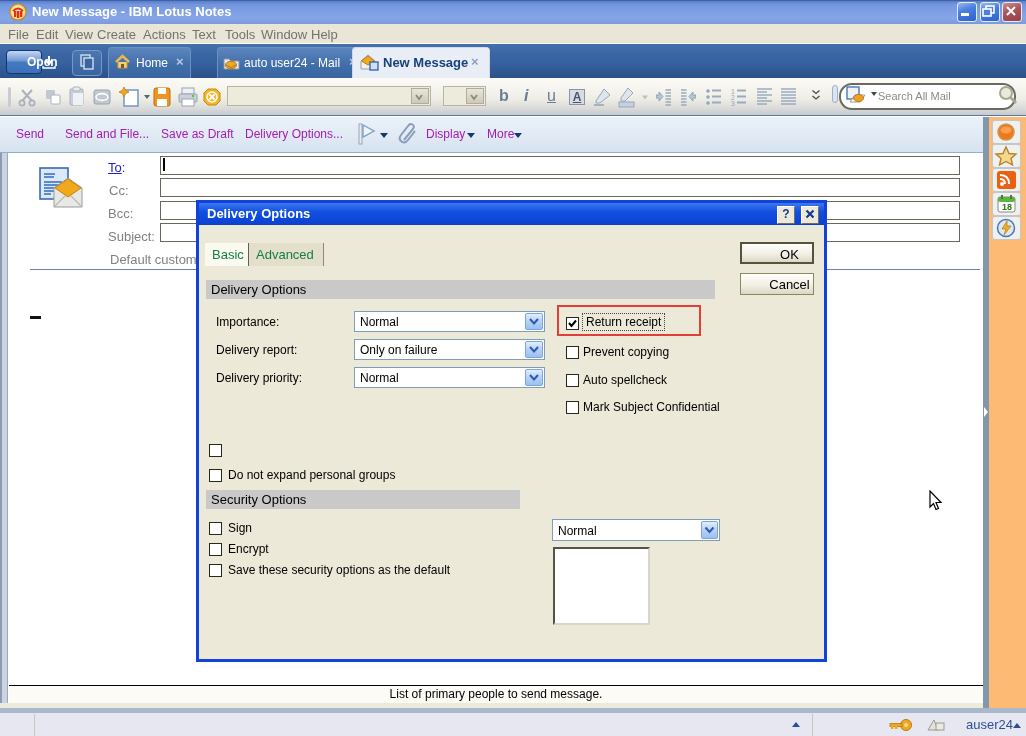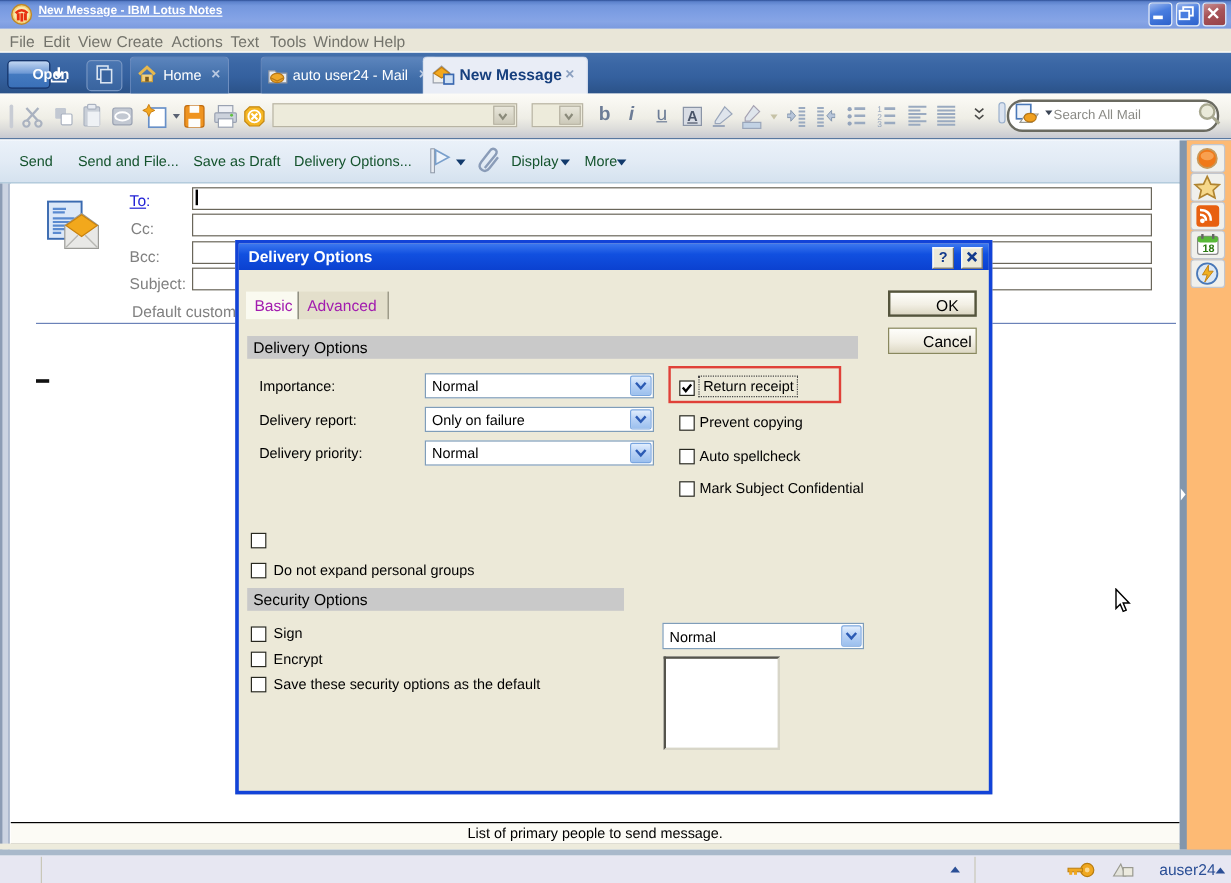--- a/index.html
+++ b/index.html
@@ -2,21 +2,21 @@
 <html><head>
 <meta charset="utf-8">
 <style>
 html,body{margin:0;padding:0;}
 body{width:1026px;height:736px;position:relative;overflow:hidden;
   font-family:"Liberation Sans",sans-serif;background:#fff;}
 .abs{position:absolute;}
 
 #titlebar{left:0;top:0;width:1026px;height:24px;
   background:linear-gradient(180deg,#2d4f96 0%,#5c82cc 6%,#7497dd 20%,#7d9ee3 45%,#87a5e6 75%,#7b9ade 100%);}
-#titletext{left:32px;top:4px;color:#fff;font-size:10px;font-weight:bold;text-decoration:underline;}
+#titletext{left:32px;top:4px;color:#fff;font-size:13px;font-weight:bold;}
 .winbtn{top:2px;width:18px;height:18px;border-radius:3px;border:1px solid #e4ecf8;}
 .winbtn.blue{background:linear-gradient(160deg,#9cb8ee 0%,#4a7ee0 40%,#2d62cc 100%);}
 .winbtn.red{background:linear-gradient(160deg,#c98f92 0%,#a85458 45%,#964247 100%);}
 #menubar{left:0;top:24px;width:1026px;height:19px;background:#e9e6d8;}
 .menuitem{top:27px;font-size:13px;color:#73736b;}
 #menuline{left:0;top:43px;width:1026px;height:1px;background:#fdfdf8;}
 
 #tabbar{left:0;top:44px;width:1026px;height:34px;
   background:linear-gradient(180deg,#4470ac 0%,#3a66a4 30%,#34609e 60%,#2b5288 100%);}
 #openbtn{left:6px;top:6px;width:36px;height:24px;border-radius:4px;border:1px solid #16356c;
@@ -33,21 +33,21 @@
   background:linear-gradient(180deg,#fcfbf7 0%,#efeee6 55%,#dcdcda 80%,#c7c9d1 100%);
   border-bottom:1px solid #5878a0;box-sizing:border-box;}
 .combo{top:86px;height:20px;background:#edebdb;border:1px solid #b8b4a4;box-sizing:border-box;}
 .combo .btn{position:absolute;right:1px;top:1px;bottom:1px;width:16px;background:linear-gradient(180deg,#e8e6da,#cdcaba);border:1px solid #b0ac9c;}
 #searchbox{left:839px;top:83px;width:173px;height:23px;background:#fff;border:2px solid #6a6a60;border-radius:13px;}
 #searchtext{left:878px;top:90px;font-size:11px;color:#8a8a85;}
 
 #actionbar{left:0;top:117px;width:1026px;height:36px;
   background:linear-gradient(180deg,#eaf1f9 0%,#e2ebf5 50%,#d5e2ef 100%);
   border-bottom:1px solid #8fb2ca;box-sizing:border-box;}
-.action{top:127px;font-size:12px;color:#14532d;}
+.action{top:127px;font-size:12px;color:#a21caf;}
 
 #leftstrip{left:0;top:153px;width:8px;height:555px;background:#ccd4e2;border-left:2px solid #8c9cb4;border-right:1px solid #98a8c0;box-sizing:border-box;}
 #content{left:9px;top:153px;width:974px;height:550px;background:#fff;}
 .flabel{font-size:13px;color:#808080;}
 .field{position:absolute;left:151px;width:798px;height:17px;background:#fff;border:1px solid #6a665a;}
 #blueline{left:21px;top:116px;width:950px;height:1px;background:#6b82b8;}
 #dash{left:21px;top:163px;width:11px;height:3px;background:#111;}
 #statusbox{left:9px;top:685px;width:974px;height:17px;background:#fcfbf5;
   border-top:1px solid #000;border-bottom:1px solid #9a9a90;
   font-size:12px;color:#000;text-align:center;line-height:17px;}
@@ -60,21 +60,21 @@
 #sidepanel{left:989px;top:117px;width:50px;height:591px;background:#fdba74;}
 .sbtn{position:absolute;left:3px;width:27px;height:22px;background:#f0f0ec;border:1px solid #c2c6ce;border-radius:3px;}
 
 #dialog{left:196px;top:200px;width:631px;height:462px;background:#ece9d8;
   border:3px solid #1243d8;box-sizing:border-box;}
 #dlgtitle{left:0px;top:0px;width:625px;height:22px;
   background:linear-gradient(180deg,#3c78f0 0%,#1150e0 40%,#0b41d0 100%);}
 #dlgtitletext{left:8px;top:3px;color:#fff;font-size:13px;font-weight:bold;}
 .dlgbtn{top:3px;width:16px;height:16px;background:#ece9d8;border:1px solid;border-color:#fff #716d64 #716d64 #fff;
   color:#123a8c;font-size:12px;font-weight:bold;text-align:center;line-height:15px;}
-.dtab{top:40px;height:23px;font-size:13px;color:#a21caf;line-height:23px;}
+.dtab{top:40px;height:23px;font-size:13px;color:#15803d;line-height:23px;}
 .xpbtn{left:541px;width:74px;height:22px;font-size:13px;text-align:center;line-height:21px;color:#000;
   background:linear-gradient(180deg,#fefefb 0%,#f2efe4 55%,#ddd8c4 100%);border:1px solid #89885e;box-sizing:border-box;padding-left:25px;}
 .graybar{height:19px;background:#c9c9c9;font-size:13px;color:#000;line-height:19px;padding-left:5px;box-sizing:border-box;}
 .dlabel{font-size:12px;color:#000;}
 .ddown{position:absolute;left:155px;width:191px;height:21px;background:#fff;border:1px solid #7f9db9;box-sizing:border-box;padding-left:11px;}
 .ddown .txt{position:absolute;left:5px;top:3px;font-size:12px;color:#000;}
 .ddown .arr{position:absolute;right:1px;top:1px;width:18px;height:17px;border-radius:2px;
   background:linear-gradient(180deg,#e2eefd 0%,#bad3f6 45%,#9cc0ee 100%);border:1px solid #7aa6e0;box-sizing:border-box;}
 .cb{position:absolute;width:11px;height:11px;background:#fff;border:1px solid #28281f;}
 .cblabel{position:absolute;font-size:12px;color:#000;white-space:nowrap;}

